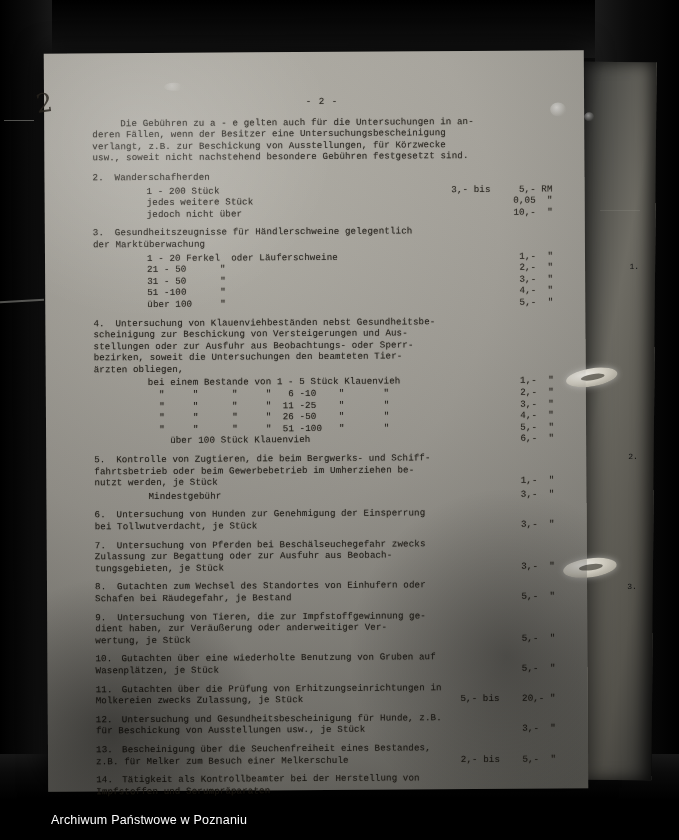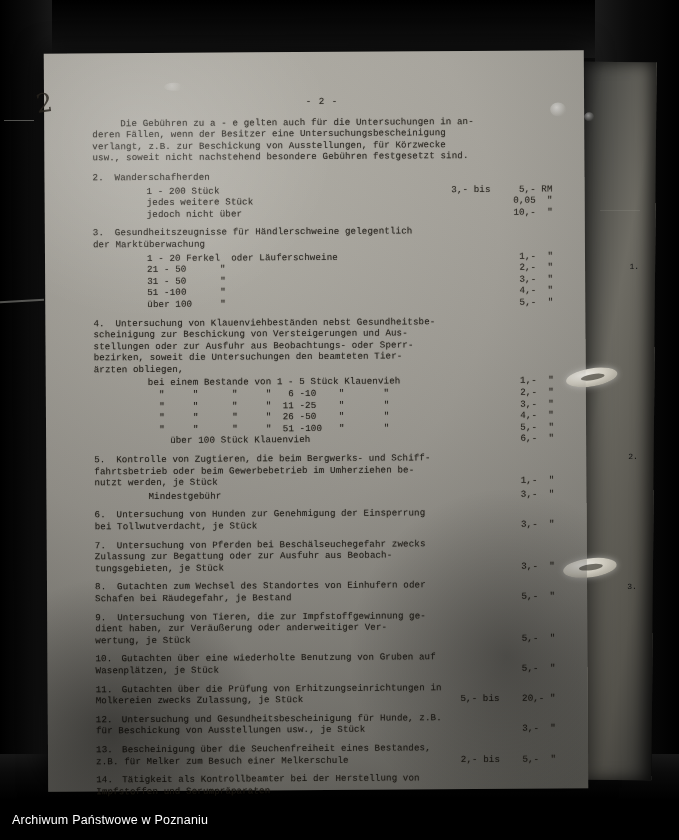--- a/index.html
+++ b/index.html
@@ -193,20 +193,21 @@
     background: #000;
     display: flex;
     align-items: center;
   }
   .footer .credit {
     color: #ffffff;
     font-size: 12.5px;
     font-family: "Liberation Sans", sans-serif;
     padding-left: 12px;
     letter-spacing: 0.2px;
+    margin-left: 39px;
   }
 
   
   .edge-nums {
     position: absolute;
     right: 10px;
     color: #0d0d0d;
     font-family: "Liberation Mono", monospace;
     font-size: 8.5px;
   }

